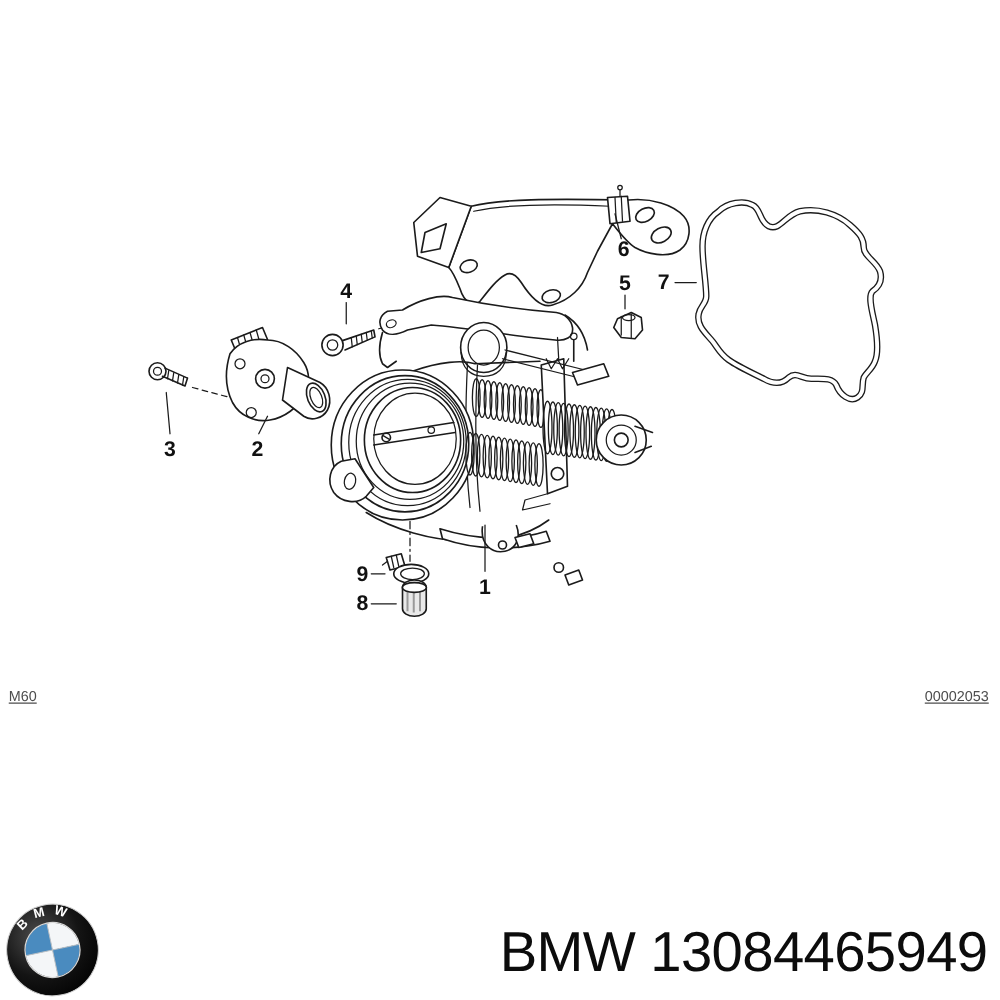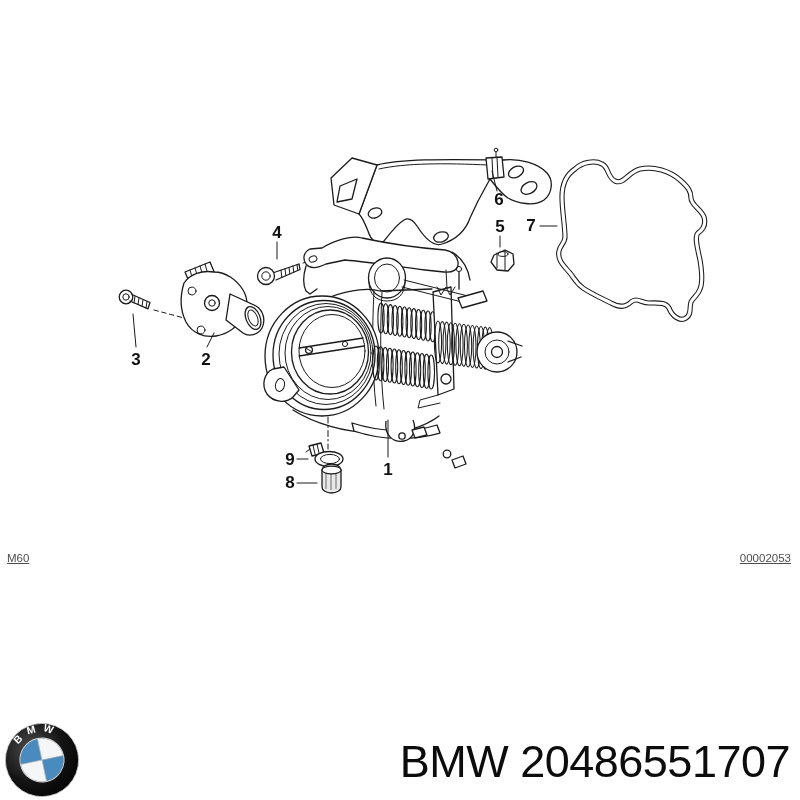--- a/index.html
+++ b/index.html
@@ -284,15 +284,15 @@
         <path d="M0,0 L-24,0 A24,24 0 0 0 0,24 Z" fill="#f4f6f8"></path>
         <path d="M-24,0 L24,0 M0,-24 L0,24" stroke="#b9c2c9" stroke-width="0.8"></path>
         <circle r="24.3" fill="none" stroke="#d8d8d8" stroke-width="1.1"></circle>
       </g>
       <text font-size="11.5" font-weight="bold" fill="#ffffff" letter-spacing="7" font-family="Liberation Sans, sans-serif">
         <textPath href="#lgArc" startOffset="50%" text-anchor="middle">BMW</textPath>
       </text>
     </g>
   </svg>
 
-  <div class="part-label">BMW 20486551707</div>
+  <div class="part-label">BMW 13084465949</div>
 
 </div>
 
 </body></html>

